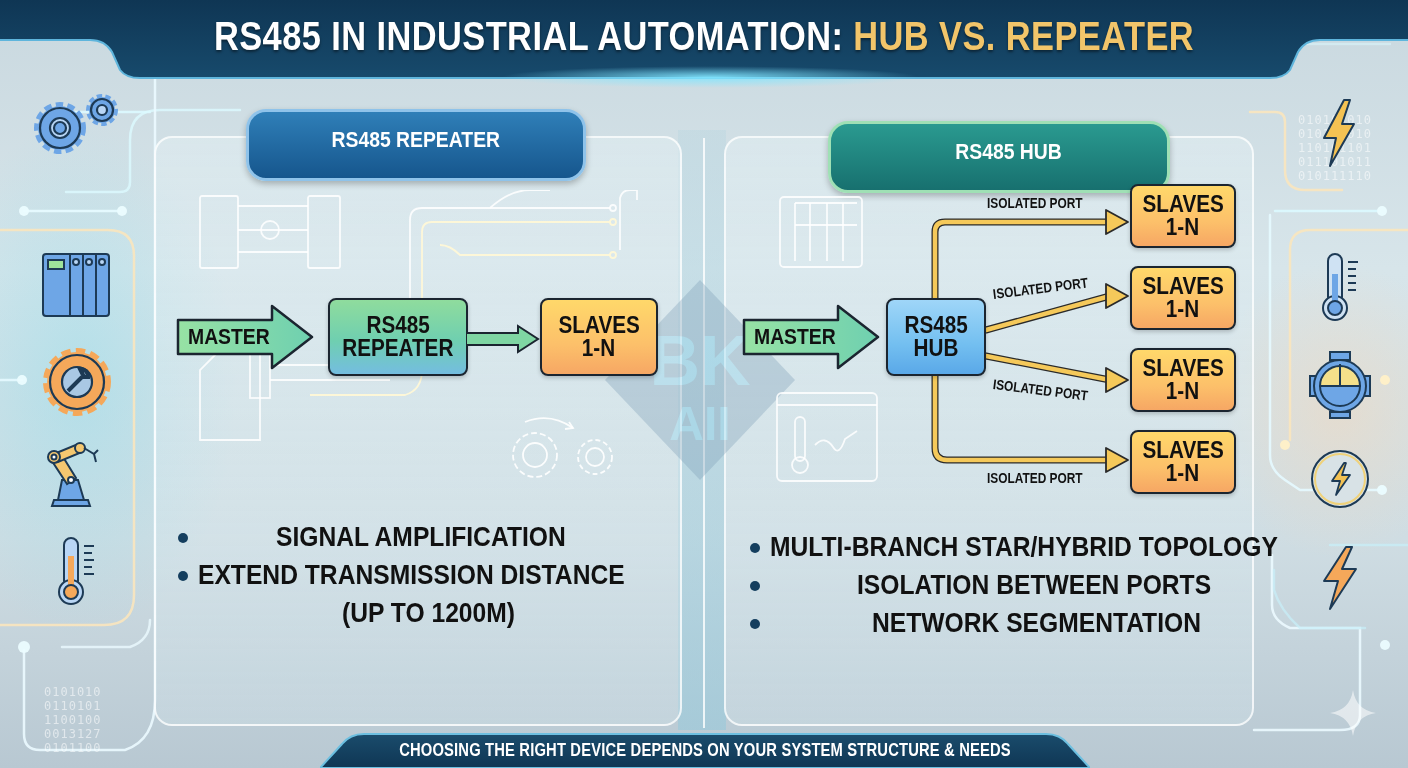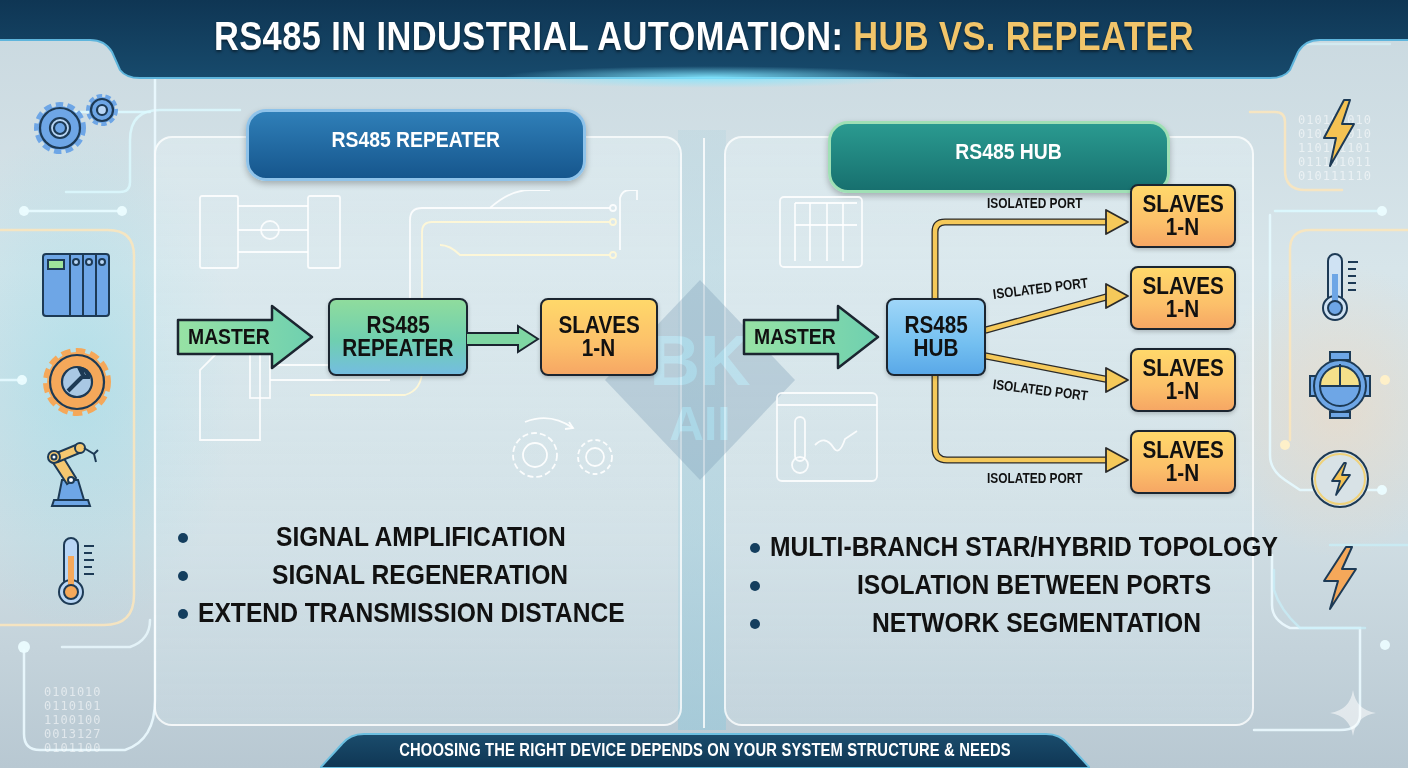--- a/index.html
+++ b/index.html
@@ -317,22 +317,22 @@
   <span>SLAVES</span>
   <span>1-N</span>
 </div>
 <div class="box box-slave" style="left:1130px;top:430px;width:106px;height:64px;">
   <span>SLAVES</span>
   <span>1-N</span>
 </div>
 
 <ul class="bullets bullets-left">
   <li><span class="t">SIGNAL AMPLIFICATION</span></li>
-  <li><span class="t">SIGNAL REGENERATION</span></li>
   <li><span class="t">EXTEND TRANSMISSION DISTANCE</span></li>
+  <li class="cont"><span class="t">(UP TO 1200M)</span></li>
 </ul>
 <ul class="bullets bullets-right">
   <li><span class="t">MULTI-BRANCH STAR/HYBRID TOPOLOGY</span></li>
   <li><span class="t">ISOLATION BETWEEN PORTS</span></li>
   <li><span class="t">NETWORK SEGMENTATION</span></li>
 </ul>
 
 <svg class="icon" width="100" height="70" style="left:28px;top:90px;">
   <g stroke="#1d3a55" stroke-width="2.2" fill="#6ea6e6">
     <circle cx="32" cy="38" r="22" stroke-dasharray="7 4" stroke-width="8" stroke="#6ea6e6"></circle>

